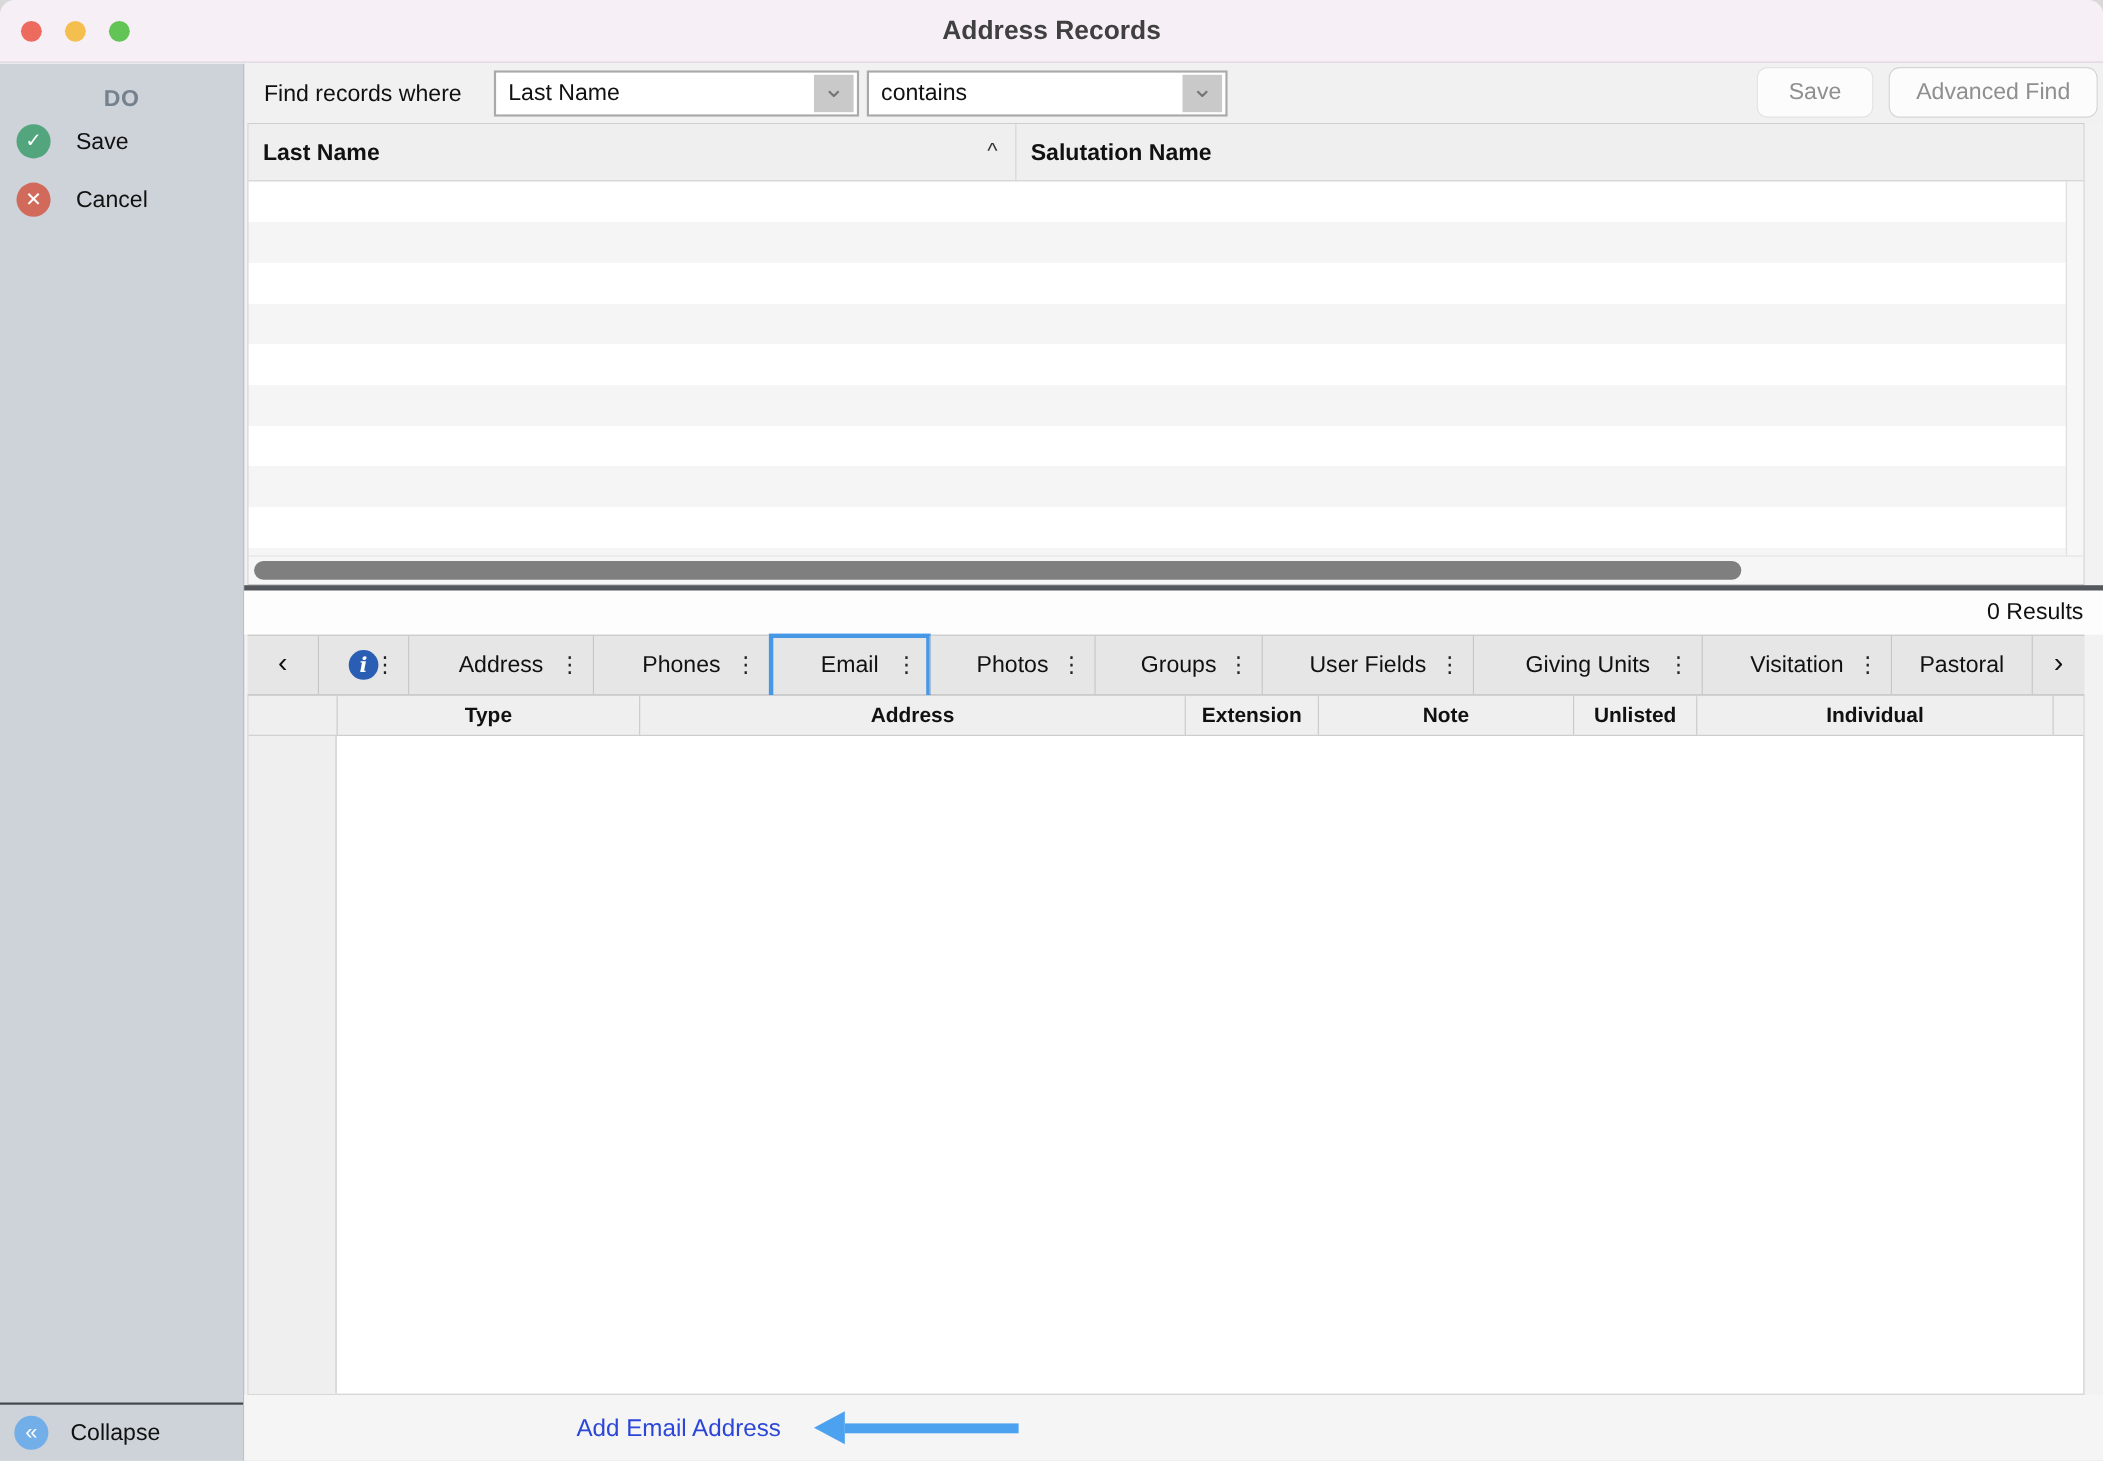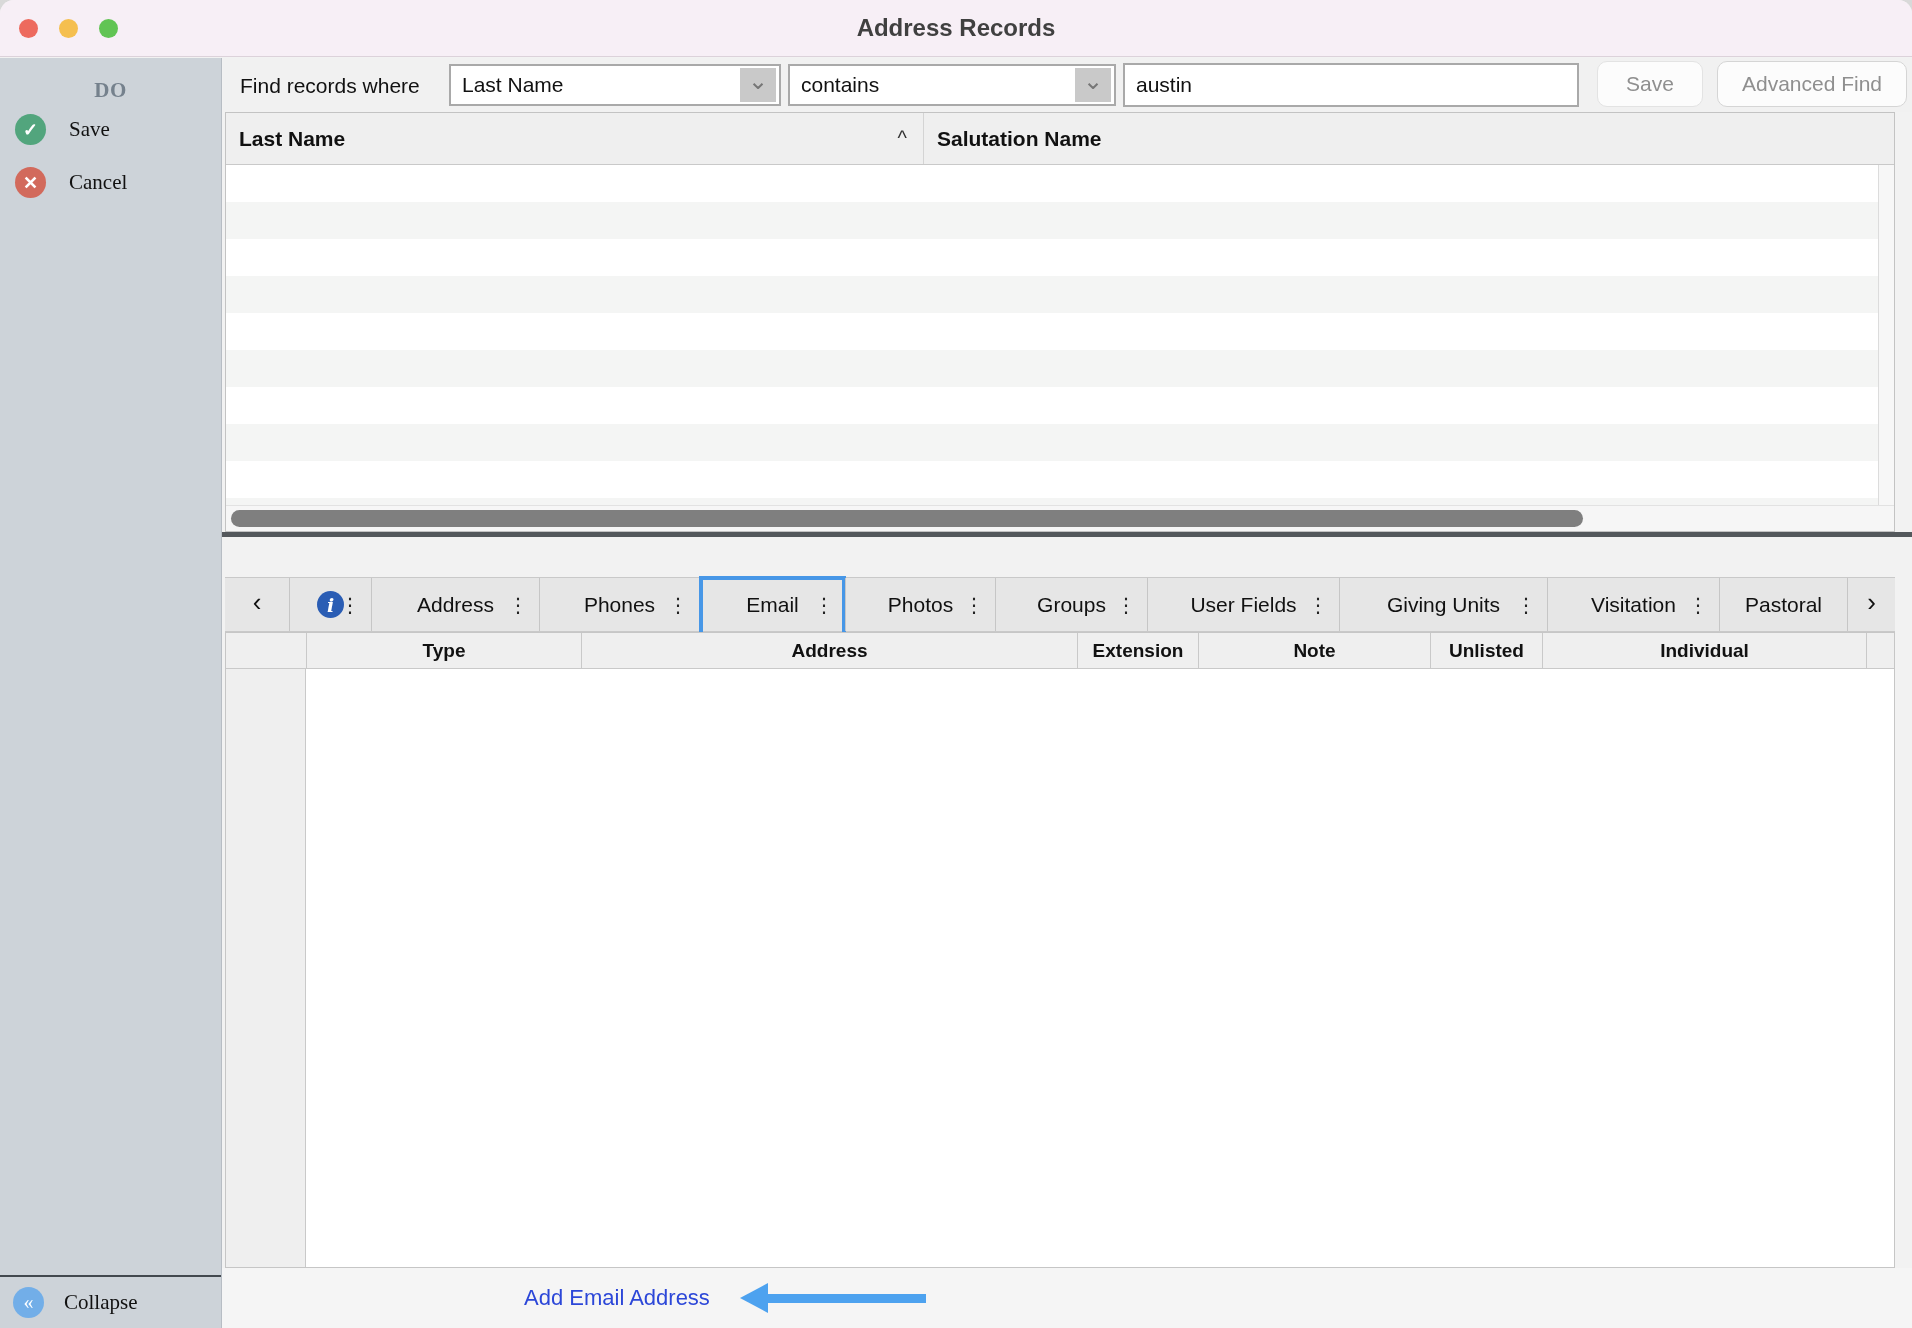--- a/index.html
+++ b/index.html
@@ -9,21 +9,21 @@
     background:#f2f2f2;overflow:hidden;border-radius:14px 14px 0 0;
     font-family:"Liberation Sans","DejaVu Sans",sans-serif;color:#111;
   }
   
   .titlebar{position:absolute;left:0;top:0;width:100%;height:57px;background:#f7eff6;
     border-bottom:1px solid #dcd2da;display:flex;align-items:center;justify-content:center;}
   .traffic{position:absolute;left:19px;top:0;height:100%;display:flex;align-items:center;gap:21px;}
   .light{width:19px;height:19px;border-radius:50%;}
   .title{font-size:24px;font-weight:bold;color:#404040;}
   
-  .sidebar{position:absolute;left:0;top:58px;width:222px;bottom:0;background:#cdd3d9;border-right:1px solid #b7bdc4;font-family:Liberation Serif, serif;}
+  .sidebar{position:absolute;left:0;top:58px;width:222px;bottom:0;background:#cdd3d9;border-right:1px solid #b7bdc4;}
   .sidebar-header{margin-top:20px;text-align:center;font-weight:bold;font-size:21px;color:#75818d;letter-spacing:.5px;}
   .side-item{display:flex;align-items:center;gap:23px;padding:11px 0 11px 15px;font-size:21px;cursor:default;}
   .side-item:first-of-type{margin-top:14px;}
   .circle-icon{width:31px;height:31px;border-radius:50%;display:flex;align-items:center;justify-content:center;
     color:#fff;font-size:18px;font-weight:bold;flex:0 0 auto;}
   .sidebar-footer{position:absolute;left:0;right:0;bottom:0;height:53px;border-top:2px solid #42484e;
     display:flex;align-items:center;gap:20px;padding-left:13px;font-size:21px;background:#cdd3d9;}
   .sidebar-footer .circle-icon{font-weight:normal;font-size:20px;}
   
   .toolbar-bg{position:absolute;left:223px;top:58px;right:0;height:54px;background:#f1f1f1;}
@@ -121,21 +121,20 @@
       </span>
   </div>
 
   <div class="select" id="operator-select">
     <span class="sel-text">contains</span>
     <span class="sel-btn">
         <span>⌄</span>
       </span>
   </div>
 
-  <input class="search-input" type="text" value="austin" style="">
 
   <div class="toolbar-btn" id="find-btn">Save</div>
   <div class="toolbar-btn" id="advanced-find-btn">Advanced Find</div>
 
   <div class="results-table">
     <div class="rt-header">
       <div class="rt-col" style="width:697px">
         <span>Last Name</span>
         <span class="sort">^</span>
       </div>
@@ -145,20 +144,23 @@
     </div>
     <div class="rt-body"></div>
     <div class="rt-vtrack"></div>
     <div class="rt-hscroll">
       <div class="rt-thumb"></div>
     </div>
   </div>
 
   <div class="splitter"></div>
 
+  <div class="count-band">
+    <span>0 Results</span>
+  </div>
 
   <div class="tabbar">
     <div class="tab" style="width:64px">
       <span class="nav-arrow">‹</span>
     </div>
     <div class="tab" style="width:82px">
       <span class="info-circle" style="background:#2a5db4">i</span>
       <span class="kebab">⋮</span>
     </div>
     <div class="tab" style="width:168px">

